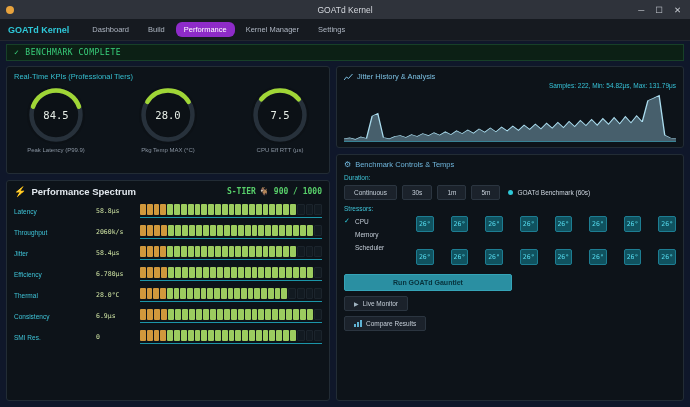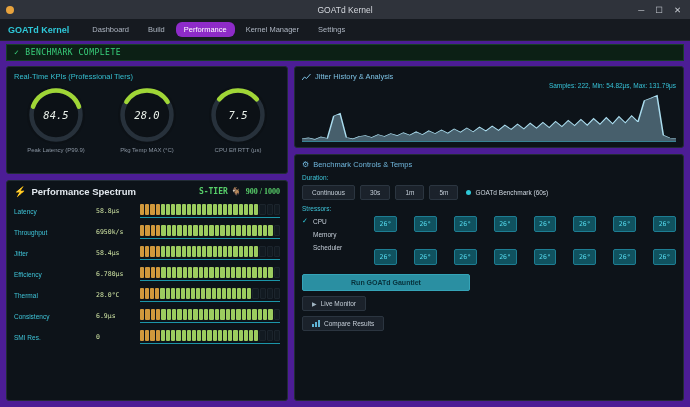--- a/index.html
+++ b/index.html
@@ -1,18 +1,18 @@
 <!DOCTYPE html>
 <html><head>
 <meta charset="utf-8">
 <style>
   *{margin:0;padding:0;box-sizing:border-box;}
   html,body{width:690px;height:407px;background:#05070a;}
   body{font-family:"Liberation Sans",sans-serif;-webkit-font-smoothing:antialiased;}
-  .window{width:690px;height:407px;background:#4c1d95;display:flex;flex-direction:column;overflow:hidden;}
+  .window{width:690px;height:407px;background:#0f172a;display:flex;flex-direction:column;overflow:hidden;}
 
   
   .titlebar{height:19px;background:#2f333b;display:flex;align-items:center;position:relative;flex:0 0 auto;}
   .app-dot{width:8px;height:8px;border-radius:50%;background:#e8a33d;margin-left:6px;z-index:1;}
   .tb-title{position:absolute;left:0;right:0;text-align:center;font-size:8.5px;color:#d5d8de;}
   .win-controls{margin-left:auto;display:flex;gap:11px;padding-right:9px;color:#c7cbd2;font-size:8.5px;z-index:1;}
   .win-controls span{cursor:pointer;}
 
   
   .navbar{height:22px;background:#161a20;display:flex;align-items:center;padding:0 8px;gap:3px;border-bottom:1px solid #22272f;flex:0 0 auto;}
@@ -21,53 +21,53 @@
   .nav-item.active{background:#8e2bc9;color:#ffffff;border-radius:6px;}
 
   .page-header{padding:6px 9px 3px;}
   .page-title{color:#5fb0e0;font-size:13.5px;font-weight:normal;}
 
   .status-strip{margin:3px 6px 2px;background:#0c2015;border:1px solid #174028;color:#39d07c;
     font-family:"DejaVu Sans Mono",monospace;font-size:8px;padding:3px 7px;display:flex;gap:6px;align-items:center;letter-spacing:0.5px;}
 
   .main{flex:1;display:flex;gap:6px;padding:3px 6px 6px;min-height:0;}
   .col{display:flex;flex-direction:column;gap:6px;min-height:0;}
-  .col-left{width:282px;flex:0 0 auto;}
+  .col-left{width:324px;flex:0 0 auto;}
   .col-right{flex:1;min-width:0;}
 
   .panel{background:#0d1319;border:1px solid #222c35;border-radius:3px;padding:5px 7px;}
   .panel-header{font-size:7.5px;margin-bottom:3px;display:flex;align-items:center;gap:4px;}
 
   
   .kpis{height:108px;flex:0 0 auto;}
   .kpis .panel-header{color:#35bfd0;}
   .gauges{display:flex;justify-content:space-between;padding:2px 2px 0;}
   .gauge{width:80px;text-align:center;}
   .gauge-circle{position:relative;width:58px;height:58px;margin:0 auto;background:#0c1116;border-radius:50%;}
   .gauge-circle svg{position:absolute;inset:0;width:58px;height:58px;}
   .gauge-value{position:absolute;inset:0;display:flex;align-items:center;justify-content:center;
-    font-family:"DejaVu Sans Mono",monospace;font-size:10.5px;color:#e8efe8;font-style:italic;}
+    font-family:"DejaVu Sans Mono",monospace;font-size:10.5px;color:#e8efe8;}
   .gauge-label{font-size:6px;color:#8893a0;margin-top:3px;white-space:nowrap;}
 
   
   .jitter{height:82px;flex:0 0 auto;display:flex;flex-direction:column;}
   .jitter .panel-header{color:#7cc0e2;margin-bottom:1px;}
   .jitter-stats{text-align:right;color:#37c3d8;font-size:6.5px;margin-bottom:2px;flex:0 0 auto;}
   .chart-wrap{flex:1;min-height:0;}
   .chart-wrap svg{width:100%;height:100%;display:block;}
 
   
   .spectrum{flex:1;min-height:0;}
   .spectrum-head{display:flex;align-items:center;gap:5px;margin-bottom:7px;}
   .bolt{color:#ffd740;font-size:10px;}
   .spectrum-title{color:#e2e8ee;font-size:9.5px;font-weight:bold;}
   .tier-wrap{margin-left:auto;display:flex;align-items:center;gap:4px;font-family:"DejaVu Sans Mono",monospace;font-size:8px;}
   .tier{color:#58d06a;font-weight:bold;}
   .goat{font-size:8px;}
-  .score{color:#58d06a;font-weight:bold;font-family:Liberation Serif, serif;}
+  .score{color:#58d06a;font-weight:bold;}
   .metric-row{display:flex;align-items:center;margin-bottom:7px;}
   .metric-label{width:50px;color:#3fc4d8;font-size:6.5px;flex:0 0 auto;}
   .metric-value{width:44px;font-family:"DejaVu Sans Mono",monospace;font-size:6.5px;color:#cde2a2;flex:0 0 auto;margin-left:32px;}
   .bar{flex:1;min-width:0;}
   .segs{display:flex;gap:1px;height:11px;}
   .seg{flex:1;border-radius:1px;}
   .seg.amber{background:#d0983c;}
   .seg.green{background:#9ccc5f;}
   .seg.off{background:#121a21;border:1px solid #1b242c;}
   .bar-underline{height:1px;background:#1fb6cc;margin-top:2px;opacity:0.8;}
@@ -212,21 +212,21 @@
                   <span class="seg green"></span>
                   <span class="seg off"></span>
                   <span class="seg off"></span>
                   <span class="seg off"></span>
                 </div>
                 <div class="bar-underline"></div>
               </div>
             </div>
             <div class="metric-row">
               <span class="metric-label">Throughput</span>
-              <span class="metric-value">6950k/s</span>
+              <span class="metric-value">2060k/s</span>
               <div class="bar">
                 <div class="segs">
                   <span class="seg amber"></span>
                   <span class="seg amber"></span>
                   <span class="seg amber"></span>
                   <span class="seg amber"></span>
                   <span class="seg green"></span>
                   <span class="seg green"></span>
                   <span class="seg green"></span>
                   <span class="seg green"></span>

